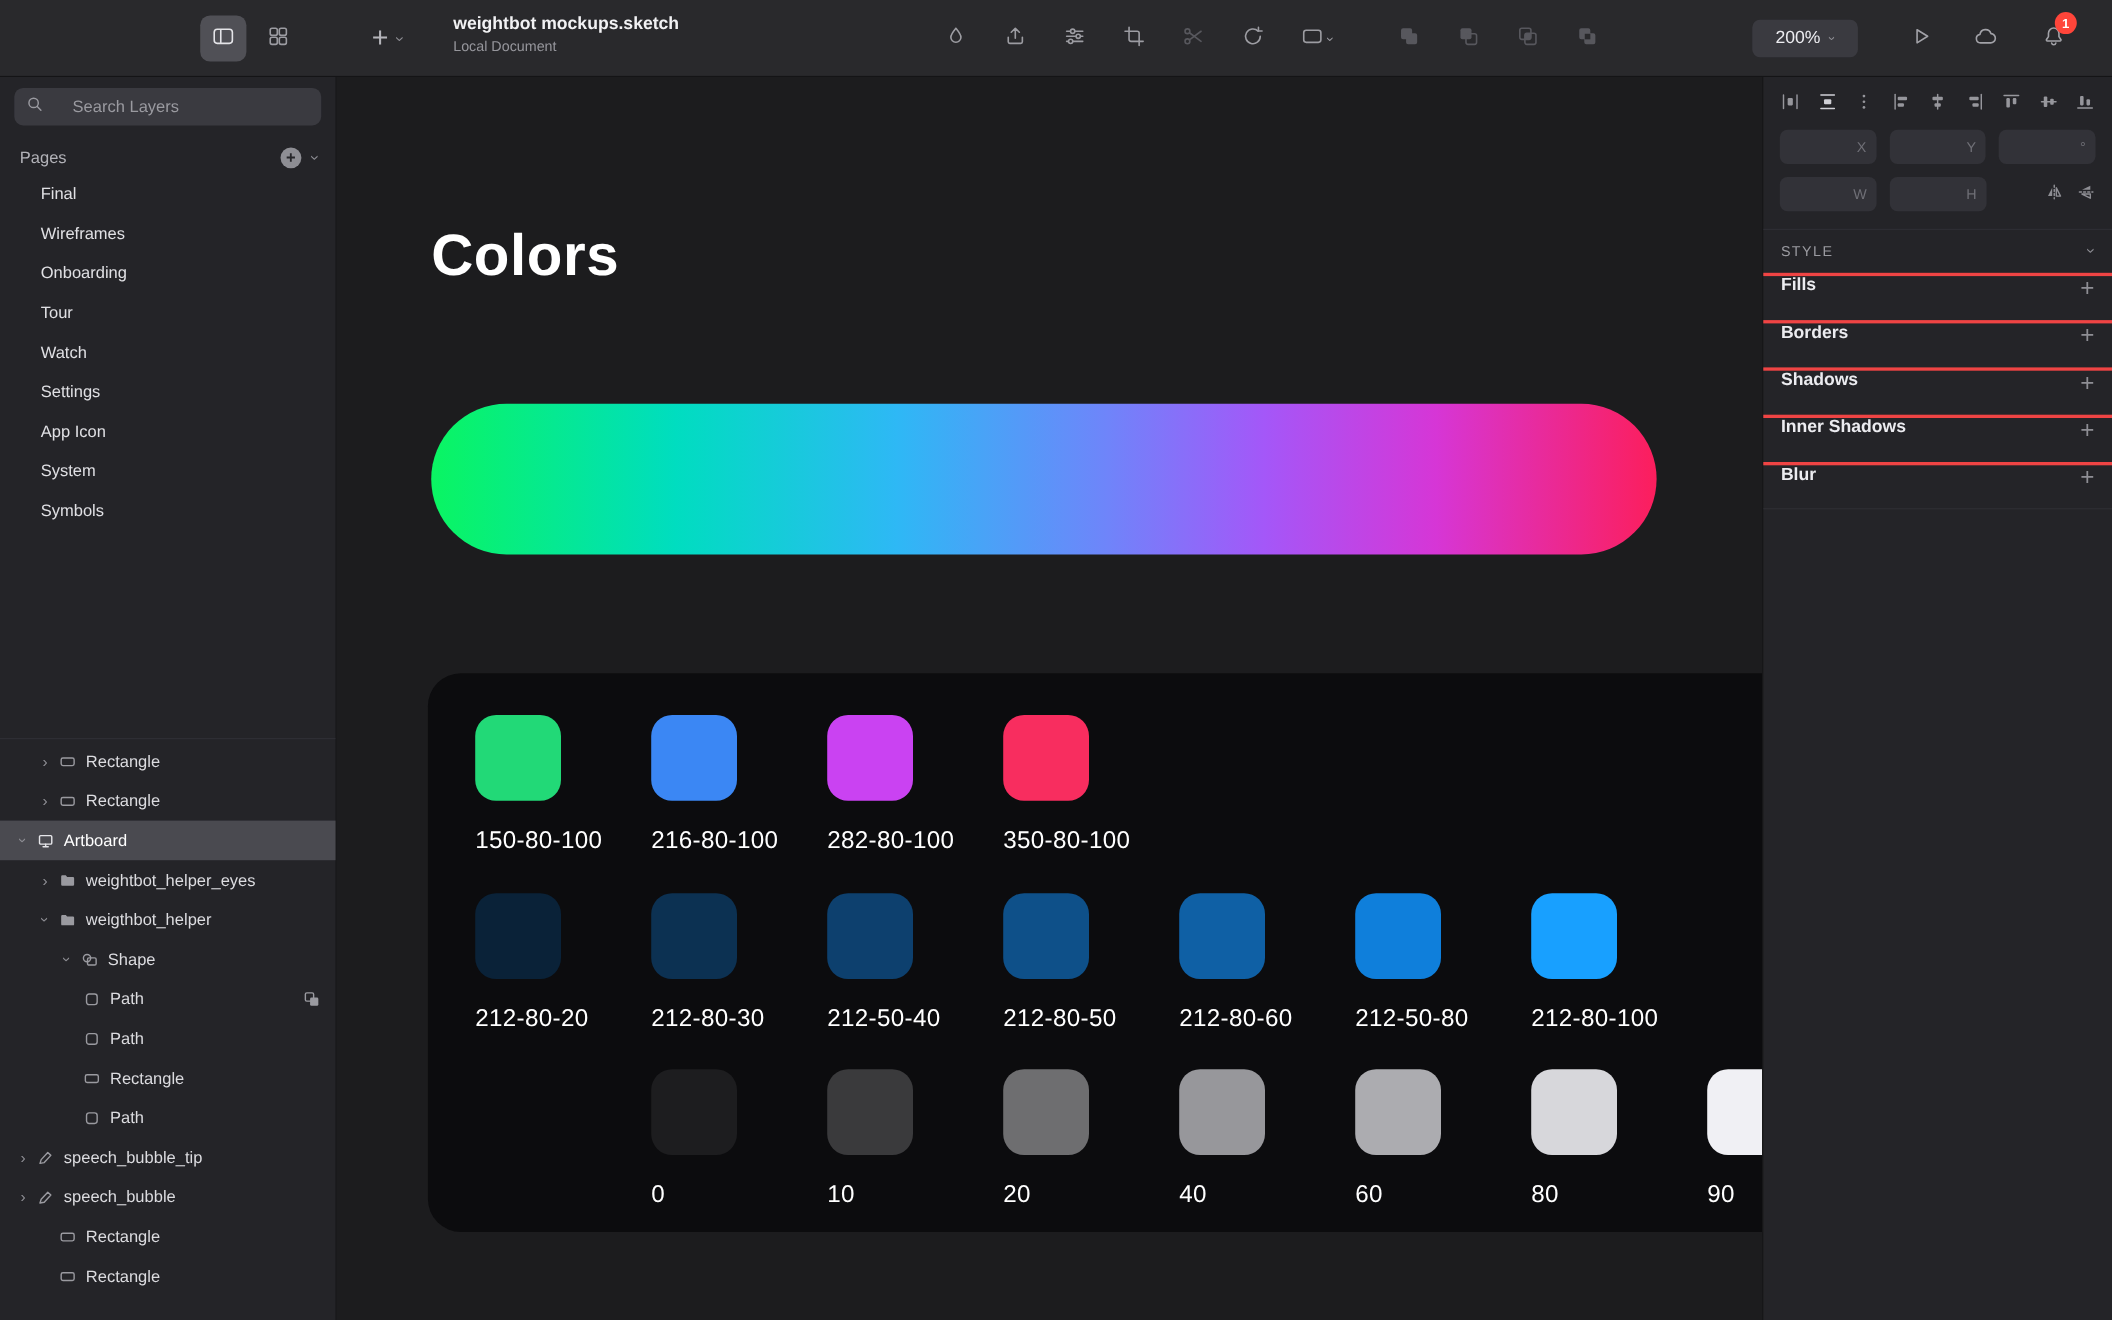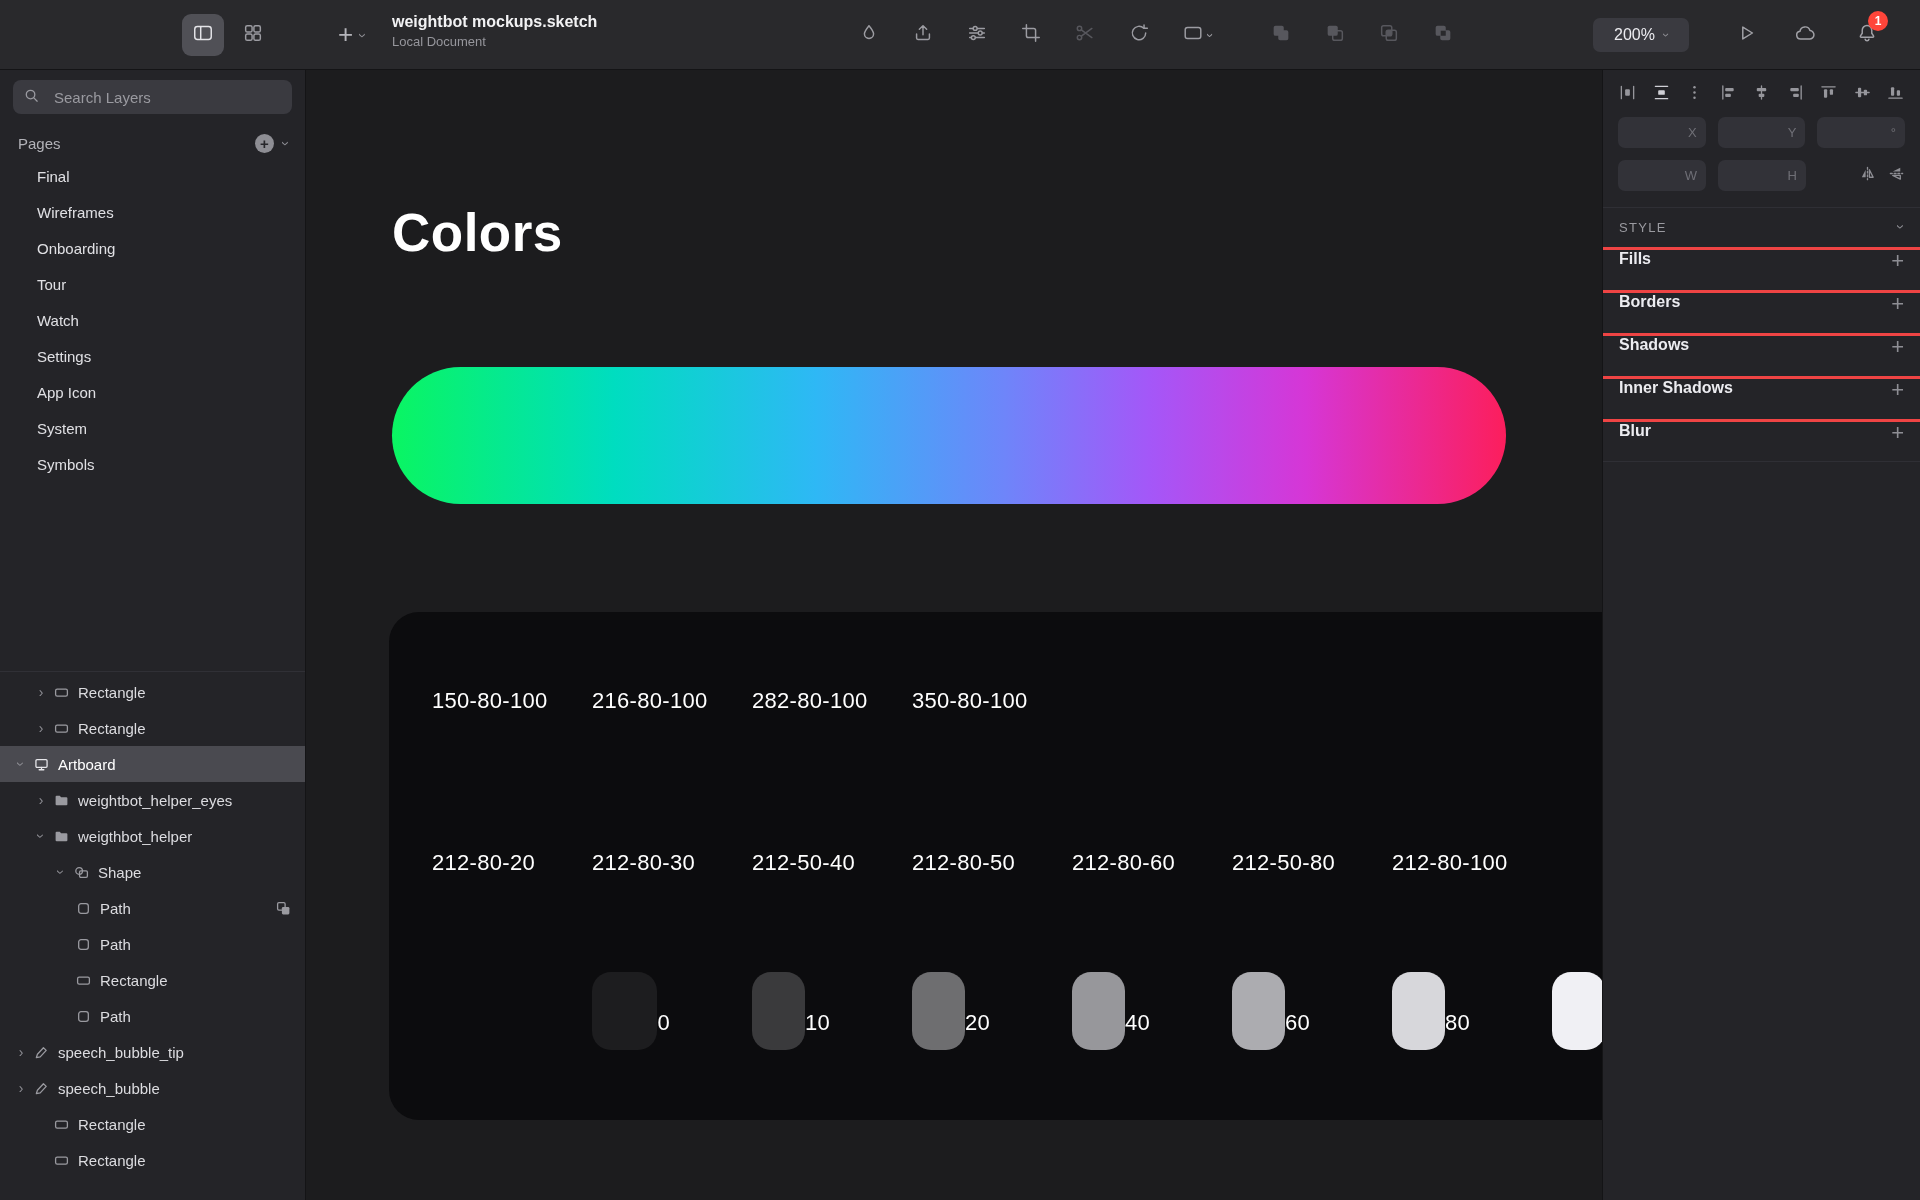--- a/index.html
+++ b/index.html
@@ -12,39 +12,39 @@
   .cv::before{content:"›";display:inline-block}
   .cv.down::before{transform:rotate(90deg)}
 
   
   .toolbar{position:absolute;left:0;top:0;width:1920px;height:70px;background:#29292c;border-bottom:1px solid #141416;z-index:5}
   .view-toggles{position:absolute;left:182px;top:14px;display:flex;gap:8px}
   .vt{width:42px;height:42px;border-radius:9px;display:flex;align-items:center;justify-content:center;color:#9c9ca2}
   .vt[data-active="true"]{background:#505056;color:#e4e4e8}
   .insert-group{position:absolute;left:338px;top:0;height:70px;display:flex;align-items:center;gap:8px;color:#b4b4ba}
   .insert-plus{font-size:26px;font-weight:400;line-height:1;margin-top:-2px}
-  .doc-title{position:absolute;left:392px;top:13px}
+  .doc-title{position:absolute;left:412px;top:13px}
   .doc-name{font-size:16px;font-weight:700;color:#f2f2f4}
   .doc-sub{font-size:13px;color:#96969c;margin-top:3px}
   .center-icons{position:absolute;left:858px;top:0;height:70px;display:flex;align-items:center;gap:32px}
   .tbi{display:flex;align-items:center;color:#9c9ca2}
   .tbi[data-dim="true"]{color:#57575d}
   .tbi[data-gap="true"]{margin-left:26px}
   .tbi[data-dd="true"]::after{content:"›";display:inline-block;transform:rotate(90deg);font-size:13px;color:#9c9ca2;margin-left:4px}
   .zoom-select{position:absolute;left:1593px;top:18px;width:96px;height:34px;background:#3a3a40;border-radius:7px;
     display:flex;align-items:center;justify-content:center;gap:9px;font-size:16px;color:#ececf0}
   .tb-action{position:absolute;top:0;height:70px;display:flex;align-items:center;color:#a2a2a8}
   .tb-play{left:1735px}.tb-cloud{left:1794px}.tb-bell{left:1856px}
   .bell-wrap{position:relative;display:flex}
   .badge{position:absolute;right:-10px;top:-11px;min-width:20px;height:20px;border-radius:10px;background:var(--badge,#ff453a);
     color:#fff;font-size:12px;font-weight:700;display:flex;align-items:center;justify-content:center;padding:0 5px}
 
   
   .sidebar{position:absolute;left:0;top:70px;width:306px;height:1130px;background:#242428;border-right:1px solid #141416}
-  .search-field{margin:10px 13px 0;height:34px;background:#3a3a40;border-radius:8px;display:flex;align-items:center;padding:6px 10px;gap:12px;color:#9a9aa0}
+  .search-field{margin:10px 13px 0;height:34px;background:#3a3a40;border-radius:8px;display:flex;align-items:center;padding:6px 10px;gap:24px;color:#9a9aa0}
   .sf-input{flex:1;background:none;border:0;outline:none;color:#e8e8ea;font-size:15px;font-family:inherit}
   .sf-input::placeholder{color:#9a9aa0}
   .pages-header{margin-top:14px;height:30px;display:flex;align-items:center;justify-content:space-between;padding:0 16px 0 18px}
   .ph-label{font-size:15px;color:#b2b2b8}
   .ph-actions{display:flex;align-items:center;gap:10px}
   .add-circle{width:19px;height:19px;border-radius:50%;background:#8e8e94;color:#26262a;display:flex;align-items:center;justify-content:center;font-size:15px;font-weight:700;line-height:1}
   .pages-list .page-row{height:36px;display:flex;align-items:center;padding-left:37px;font-size:15px;color:#e0e0e4}
   .page-row[data-selected="true"]{background:var(--accent,#e8650c);color:#fff;font-weight:600}
   .layers-list{position:absolute;left:0;top:601px;right:0;border-top:1px solid #303036;padding-top:2px}
   .layer-row{height:36px;display:flex;align-items:center;font-size:15px;color:#dcdce0}
@@ -66,21 +66,21 @@
   .canvas{position:absolute;left:306px;top:70px;width:1296px;height:1130px;background:#1c1c1e;overflow:hidden}
   .canvas-title{position:absolute;left:86px;top:132px;margin:0;font-size:53px;font-weight:700;color:#fff;letter-spacing:.5px}
   .gradient-bar{position:absolute;left:86px;top:297px;width:1114px;height:137px;border-radius:69px}
   .artboard-panel{position:absolute;left:83px;top:542px;width:1270px;height:508px;border-radius:30px;background:#0c0c0e}
   .swatch-rows{position:absolute;inset:0}
   .swatch-row{position:absolute;left:43px;display:flex;gap:82px}
   .swatch-row[data-offset="1"]{left:203px}
   .swatch-rows > .swatch-row:nth-of-type(1){top:38px}
   .swatch-rows > .swatch-row:nth-of-type(2){top:200px}
   .swatch-rows > .swatch-row:nth-of-type(3){top:360px}
-  .swatch-cell{width:78px;display:flex;flex-direction:row;align-items:center}
+  .swatch-cell{width:78px;display:flex;flex-direction:column;}
   .swatch{width:78px;height:78px;border-radius:19px}
   .swatch-label{margin-top:23px;font-size:22px;color:#fff;white-space:nowrap;letter-spacing:.3px}
 
   
   .inspector{position:absolute;left:1602px;top:70px;width:318px;height:1130px;background:#242428;border-left:1px solid #141416}
   .align-row{display:flex;justify-content:space-between;align-items:center;padding:14px 16px 0;color:#96969c}
   .align-row button{display:flex}
   .align-row button:nth-of-type(2){color:#d0d0d6}
   .pos-row,.size-row{display:flex;gap:12px;margin:12px 15px 0;align-items:center}
   .pos-row .fld{flex:1}

